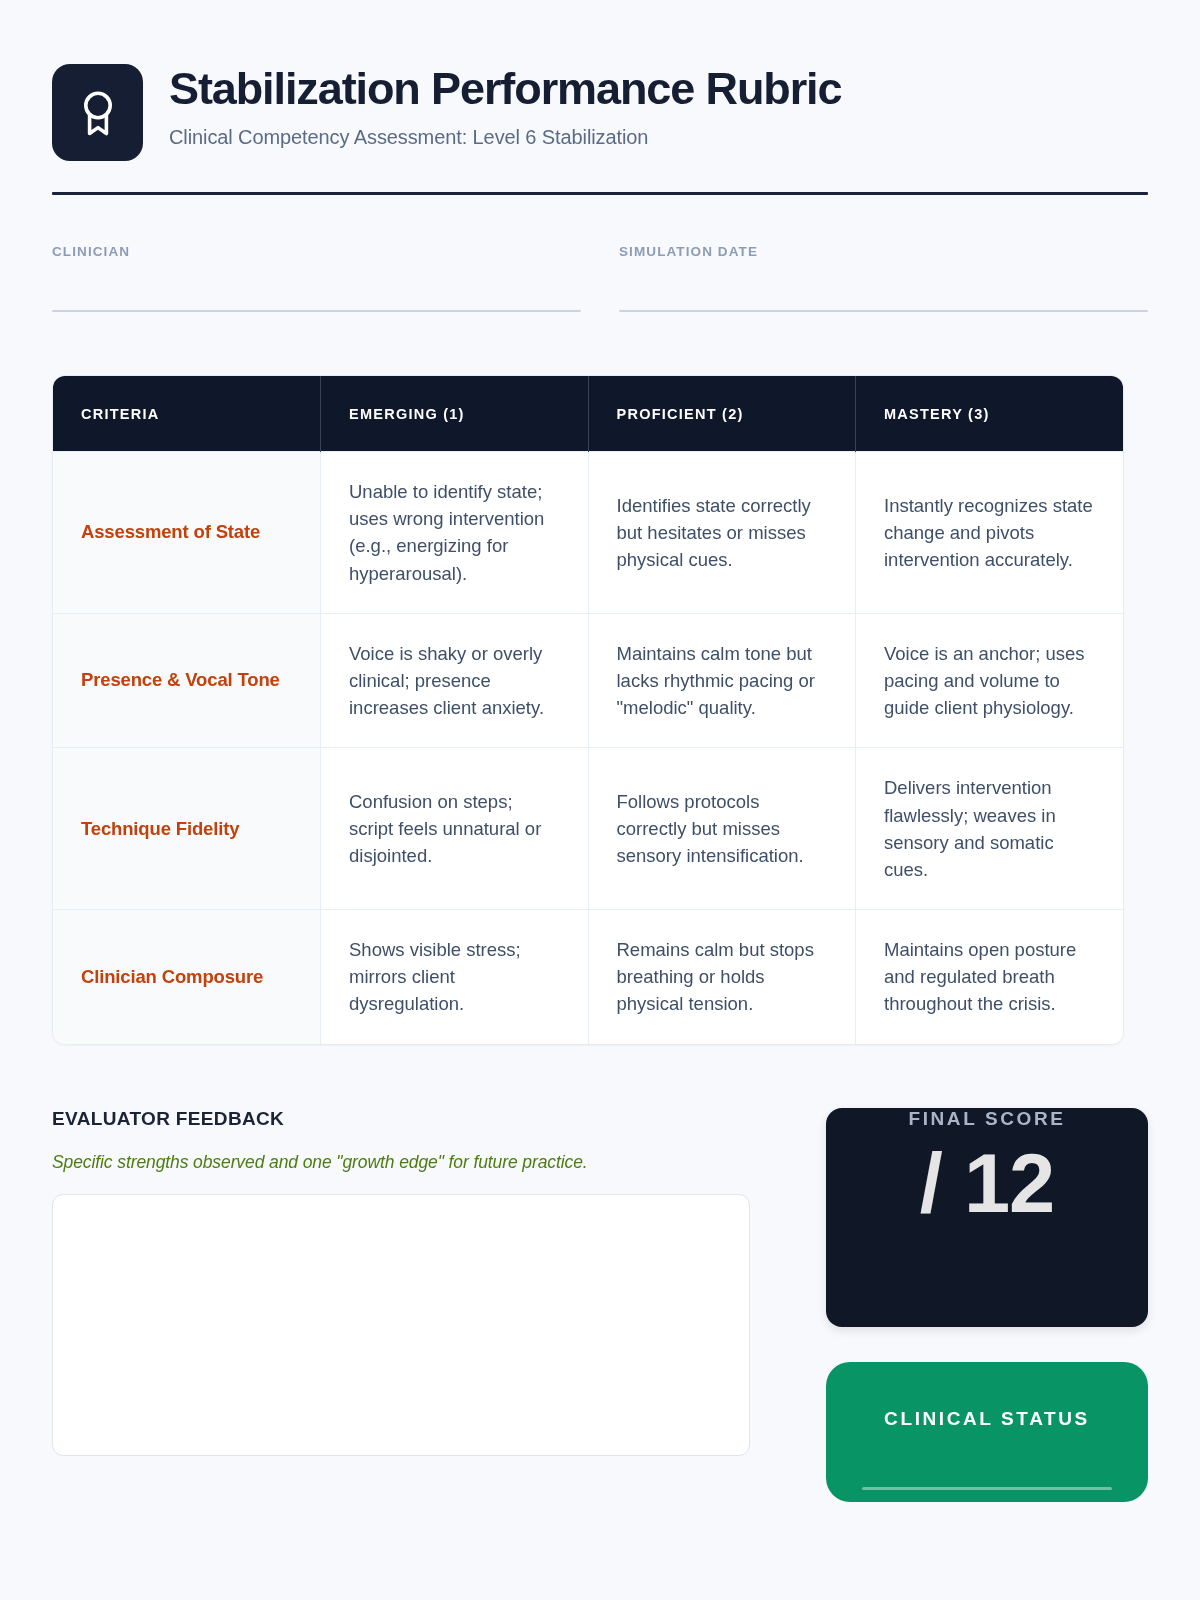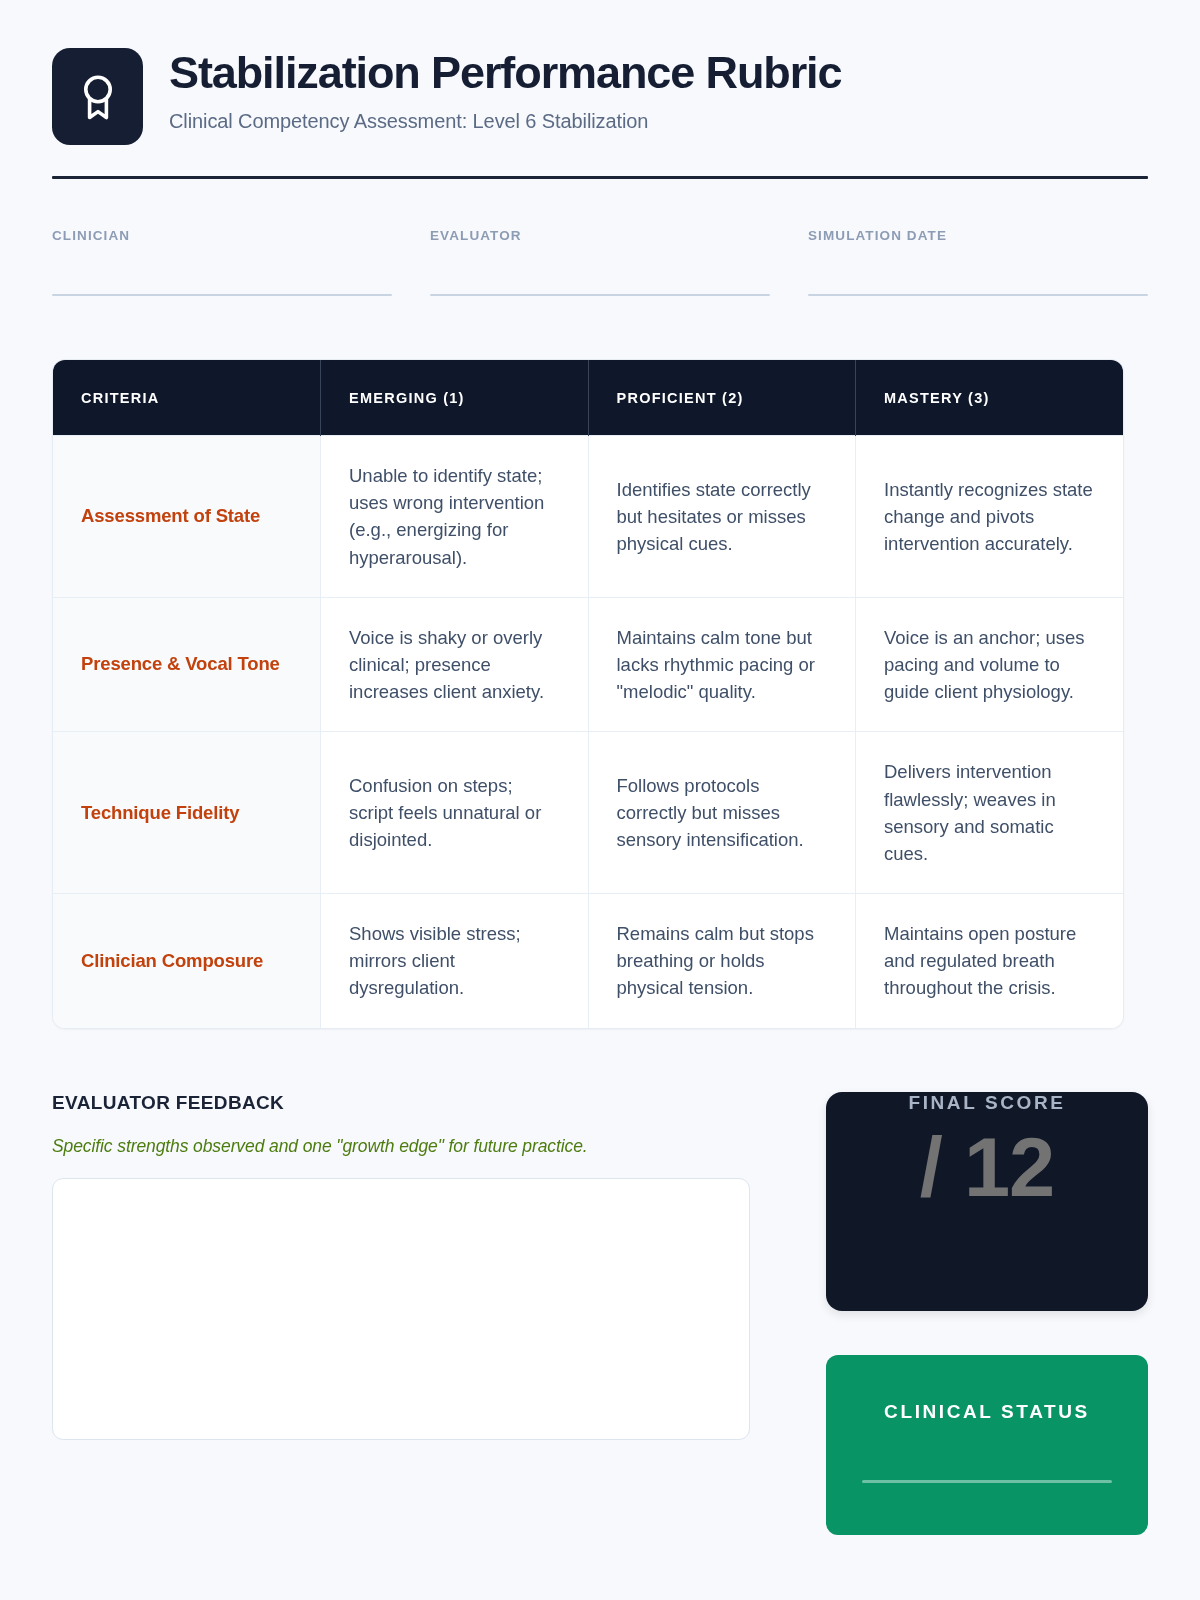--- a/index.html
+++ b/index.html
@@ -9,21 +9,21 @@
     height: 1600px;
     background: #f7f9fc;
     font-family: "Liberation Sans", sans-serif;
     overflow: hidden;
   }
 
   .page {
     position: relative;
     width: 1200px;
     height: 1600px;
-    padding: 0 52px;
+    padding: 16px 52px;
   }
 
   
   .header {
     display: flex;
     align-items: flex-start;
     padding-top: 45px;
     gap: 26px;
   }
 
@@ -192,31 +192,31 @@
     font-size: 19px;
     font-weight: 700;
     letter-spacing: 2.6px;
     color: #a9b4c6;
   }
 
   .score-value {
     margin-top: 12px;
     font-size: 83px;
     font-weight: 900;
-    color: #737373;
+    color: #e5e5e5;
     letter-spacing: -1px;
     line-height: 1;
   }
 
   .status-card {
-    margin-top: 44px;
+    margin-top: 35px;
     width: 322px;
-    height: 180px;
+    height: 140px;
     background: #089464;
-    border-radius: 12px;
+    border-radius: 24px;
     padding: 46px 36px 0 36px;
   }
 
   .status-label {
     font-size: 19px;
     font-weight: 700;
     letter-spacing: 2.6px;
     color: #ffffff;
     text-align: center;
   }
@@ -244,24 +244,20 @@
       <div class="page-title">Stabilization Performance Rubric</div>
       <div class="page-subtitle">Clinical Competency Assessment: Level 6 Stabilization</div>
     </div>
   </div>
 
   <div class="header-rule"></div>
 
   <div class="meta-row">
     <div class="meta-field">
       <div class="meta-label">CLINICIAN</div>
-      <div class="meta-line"></div>
-    </div>
-    <div class="meta-field">
-      <div class="meta-label">EVALUATOR</div>
       <div class="meta-line"></div>
     </div>
     <div class="meta-field">
       <div class="meta-label">SIMULATION DATE</div>
       <div class="meta-line"></div>
     </div>
   </div>
 
   <div class="rubric">
     <table>

